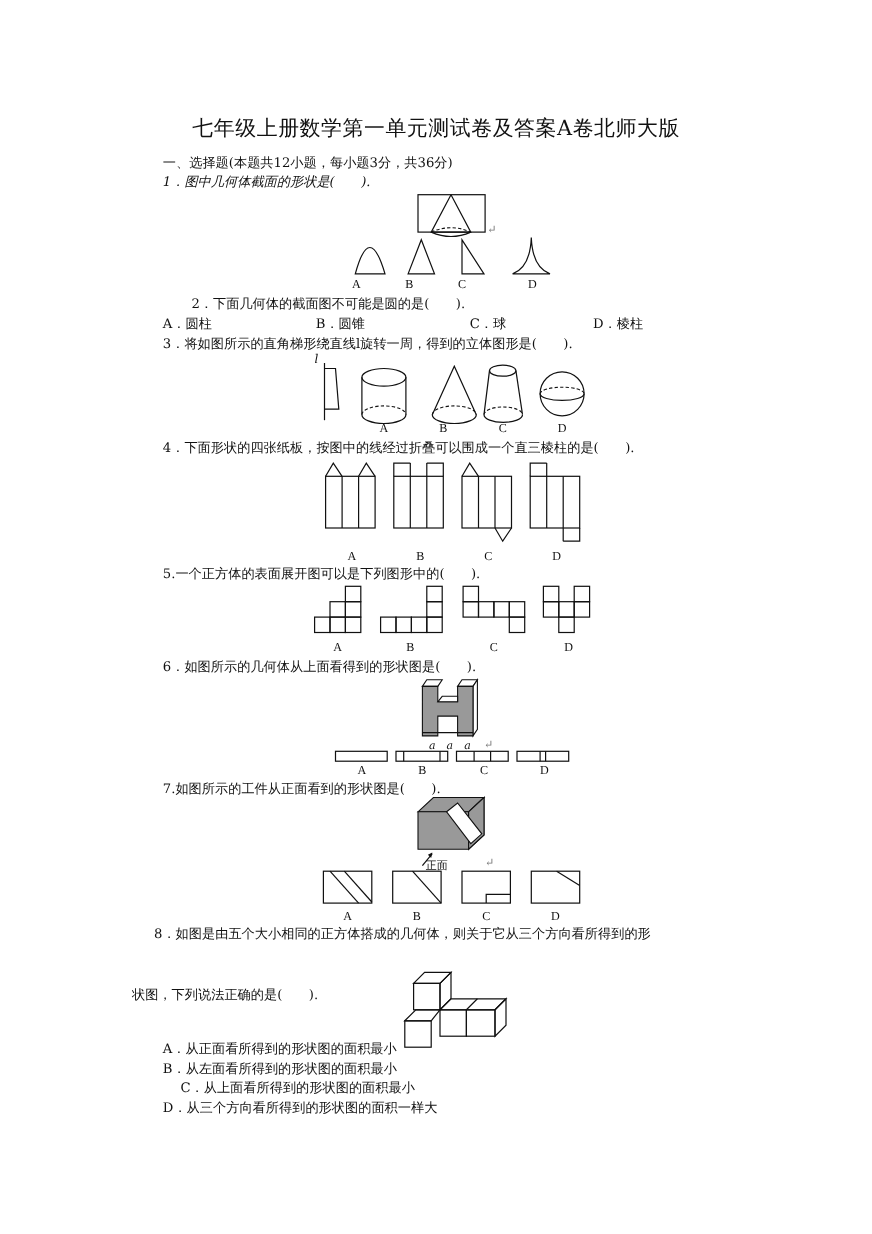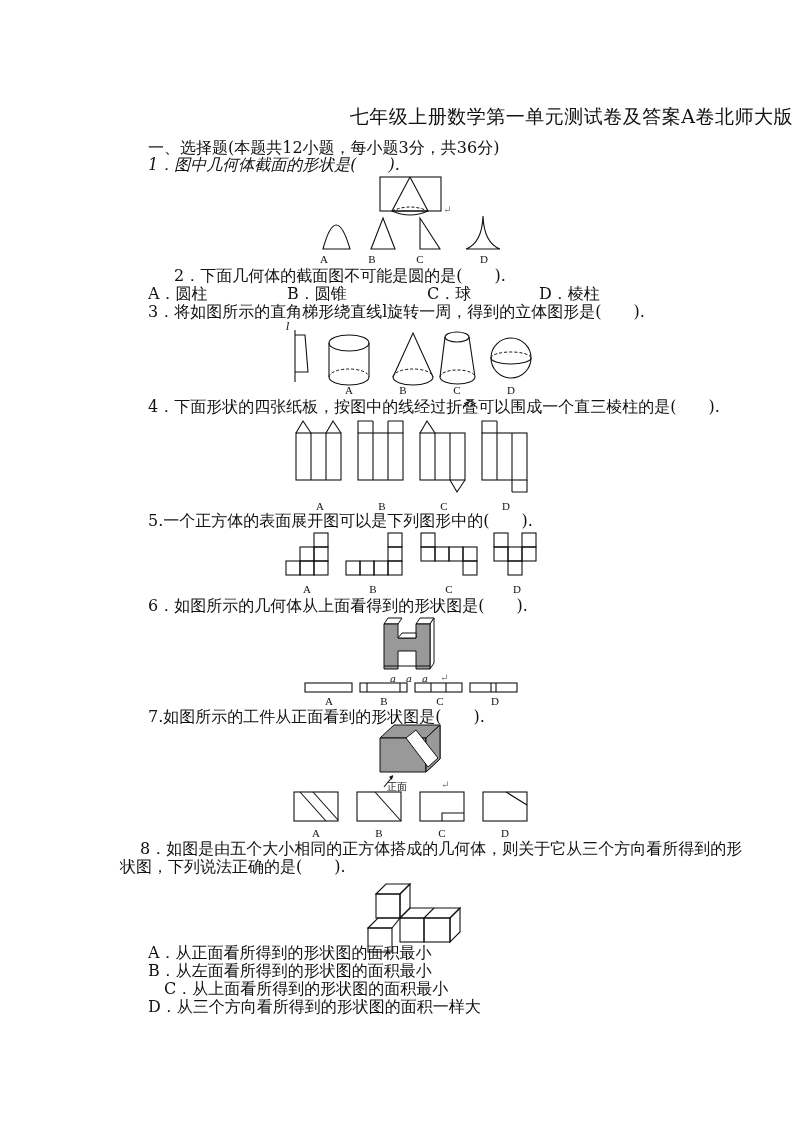--- a/index.html
+++ b/index.html
@@ -1,20 +1,20 @@
 <!DOCTYPE html>
 <html><head>
 <meta charset="utf-8">
 <style>
   html, body { margin: 0; padding: 0; background: #ffffff; }
   body { width: 793px; height: 1122px; position: relative; overflow: hidden;
          font-family: "DejaVu Serif", "Liberation Serif", serif; color: #111; }
   .abs { position: absolute; white-space: nowrap; }
-  .title { font-size: 19px; left: 0; width: 793px; text-align: right; top: 104px; letter-spacing: 0.5px; }
-  .line { font-size: 16px; line-height: 16px; }
+  .title { font-size: 19px; left: 0; width: 793px; text-align: center; top: 104px; letter-spacing: 0.5px; }
+  .line { font-size: 12px; line-height: 16px; }
   .lbl { font-size: 11px; font-family: "Liberation Serif", serif; text-align: center; width: 20px; }
   svg { position: absolute; overflow: visible; }
   svg .s { fill: none; stroke: #111; stroke-width: 1.1; }
   svg .d { fill: none; stroke: #111; stroke-width: 1; stroke-dasharray: 3 2; }
   svg .g { fill: #999; stroke: #111; stroke-width: 1; }
   svg .w { fill: #fff; stroke: #111; stroke-width: 1; }
   .ret { font-size: 10px; color: #777; }
 </style>
 </head>
 <body>
@@ -188,21 +188,21 @@
     <polyline class="s" points="148,29 148,21 170,21"></polyline>
   <rect class="s" x="189" y="0" width="44" height="29"></rect>
     <line class="s" x1="212" y1="0" x2="233" y2="13"></line>
 </svg>
 <span class="abs lbl" style="left:306px;top:827px;">A</span>
 <span class="abs lbl" style="left:369px;top:827px;">B</span>
 <span class="abs lbl" style="left:432px;top:827px;">C</span>
 <span class="abs lbl" style="left:495px;top:827px;">D</span>
 
 <div class="abs line" style="left:140px;top:841px;">8．如图是由五个大小相同的正方体搭成的几何体，则关于它从三个方向看所得到的形</div>
-<div class="abs line" style="left:120px;top:859px;">状图，下列说法正确的是(　　).</div>
+<div class="abs line" style="left:120px;top:896px;">状图，下列说法正确的是(　　).</div>
 <svg style="left:364px;top:877px;" width="100" height="70">
   <g class="s">
     <polygon points="12,17 22,7 46,7 36,17"></polygon>
       <rect x="12" y="17" width="24" height="24"></rect>
       <polygon points="36,17 46,7 46,31 36,41"></polygon>
     <polygon points="36,41 46,31 70,31 96,31 86,41"></polygon>
     <line x1="60" y1="41" x2="70" y2="31"></line>
     <polygon points="86,41 96,31 96,55 86,65"></polygon>
     <rect x="36" y="41" width="24" height="24"></rect>
       <rect x="60" y="41" width="26" height="24"></rect>

